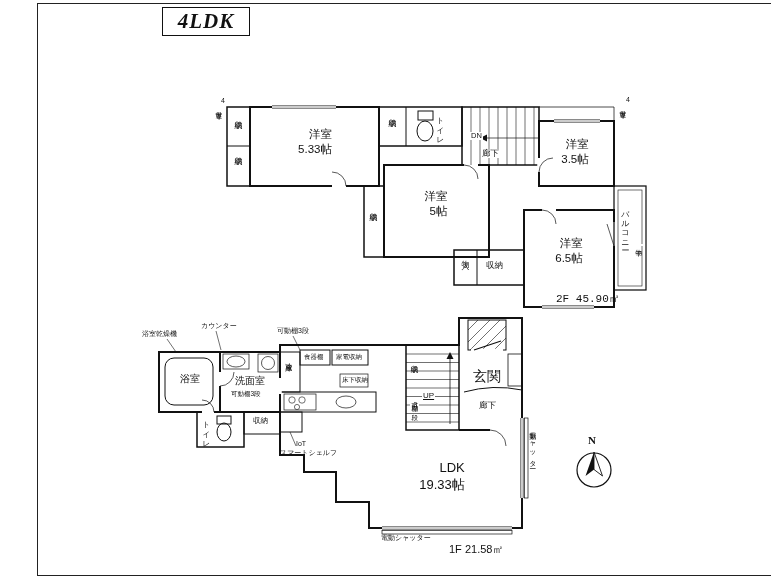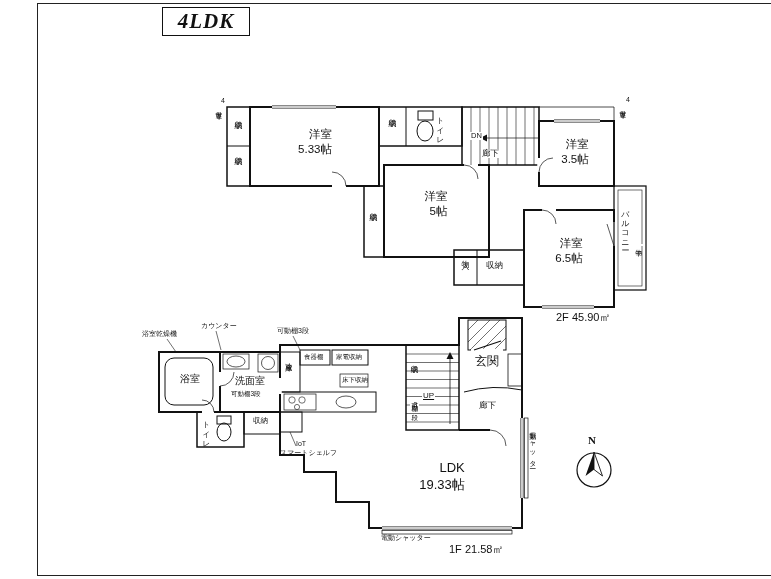--- a/index.html
+++ b/index.html
@@ -221,21 +221,21 @@
   </div>
   <div class="lbl v" style="left:334px;top:206px;font-size:8px;">収納</div>
   <div class="lbl v bg" style="left:585px;top:205px;font-size:8px;">バルコニー</div>
   <div class="lbl v bg" style="left:600px;top:244px;font-size:6.5px;">物干</div>
   <div class="room" style="left:535px;top:236px;">
     <span>洋室</span>
     <span>6.5帖</span>
   </div>
   <div class="lbl v" style="left:426px;top:254px;font-size:8px;">物入</div>
   <div class="lbl" style="left:452px;top:261px;font-size:8.5px;">収納</div>
-  <div class="lbl area" style="left:522px;top:312px;">2F 45.90㎡</div>
+  <div class="lbl area" style="left:522px;top:294px;font-family:Liberation Mono, monospace;">2F 45.90㎡</div>
 
   <div class="lbl" style="left:108px;top:330px;font-size:7px;">浴室乾燥機</div>
   <div class="lbl" style="left:167px;top:322px;font-size:7px;">カウンター</div>
   <div class="lbl" style="left:243px;top:327px;font-size:7px;">可動棚3段</div>
   <div class="lbl" style="left:270px;top:354px;font-size:6.5px;">食器棚</div>
   <div class="lbl" style="left:302px;top:354px;font-size:6.5px;">家電収納</div>
   <div class="lbl v" style="left:251px;top:357px;font-size:7px;">冷蔵庫</div>
   <div class="room" style="left:156px;top:372px;font-size:10px;">
     <span>浴室</span>
   </div>
@@ -244,21 +244,21 @@
   </div>
   <div class="lbl bg" style="left:196px;top:391px;font-size:6.5px;">可動棚3段</div>
   <div class="lbl v" style="left:168px;top:416px;font-size:7.5px;">トイレ</div>
   <div class="lbl" style="left:219px;top:417px;font-size:7.5px;">収納</div>
   <div class="lbl" style="left:308px;top:377px;font-size:6.5px;">床下収納</div>
   <div class="lbl" style="left:262px;top:440px;font-size:7px;">IoT</div>
   <div class="lbl" style="left:246px;top:449px;font-size:7px;">スマートシェルフ</div>
   <div class="lbl v bg" style="left:375px;top:359px;font-size:7.5px;">収納</div>
   <div class="lbl bg" style="left:388px;top:392px;font-size:8px;text-decoration:underline;">UP</div>
   <div class="lbl v bg" style="left:376px;top:398px;font-size:6.5px;">可動棚3段</div>
-  <div class="room" style="left:453px;top:354px;font-size:12px;">
+  <div class="room" style="left:453px;top:367px;font-size:14px;">
     <span>玄関</span>
   </div>
   <div class="lbl bg" style="left:444px;top:401px;font-size:8.5px;">廊下</div>
   <div class="room" style="left:408px;top:460px;font-size:13px;">
     <span>LDK</span>
     <span>19.33帖</span>
   </div>
   <div class="lbl v" style="left:495px;top:426px;font-size:7px;">電動シャッター</div>
   <div class="lbl" style="left:347px;top:534px;font-size:7px;">電動シャッター</div>
   <div class="lbl area" style="left:415px;top:544px;">1F 21.58㎡</div>

